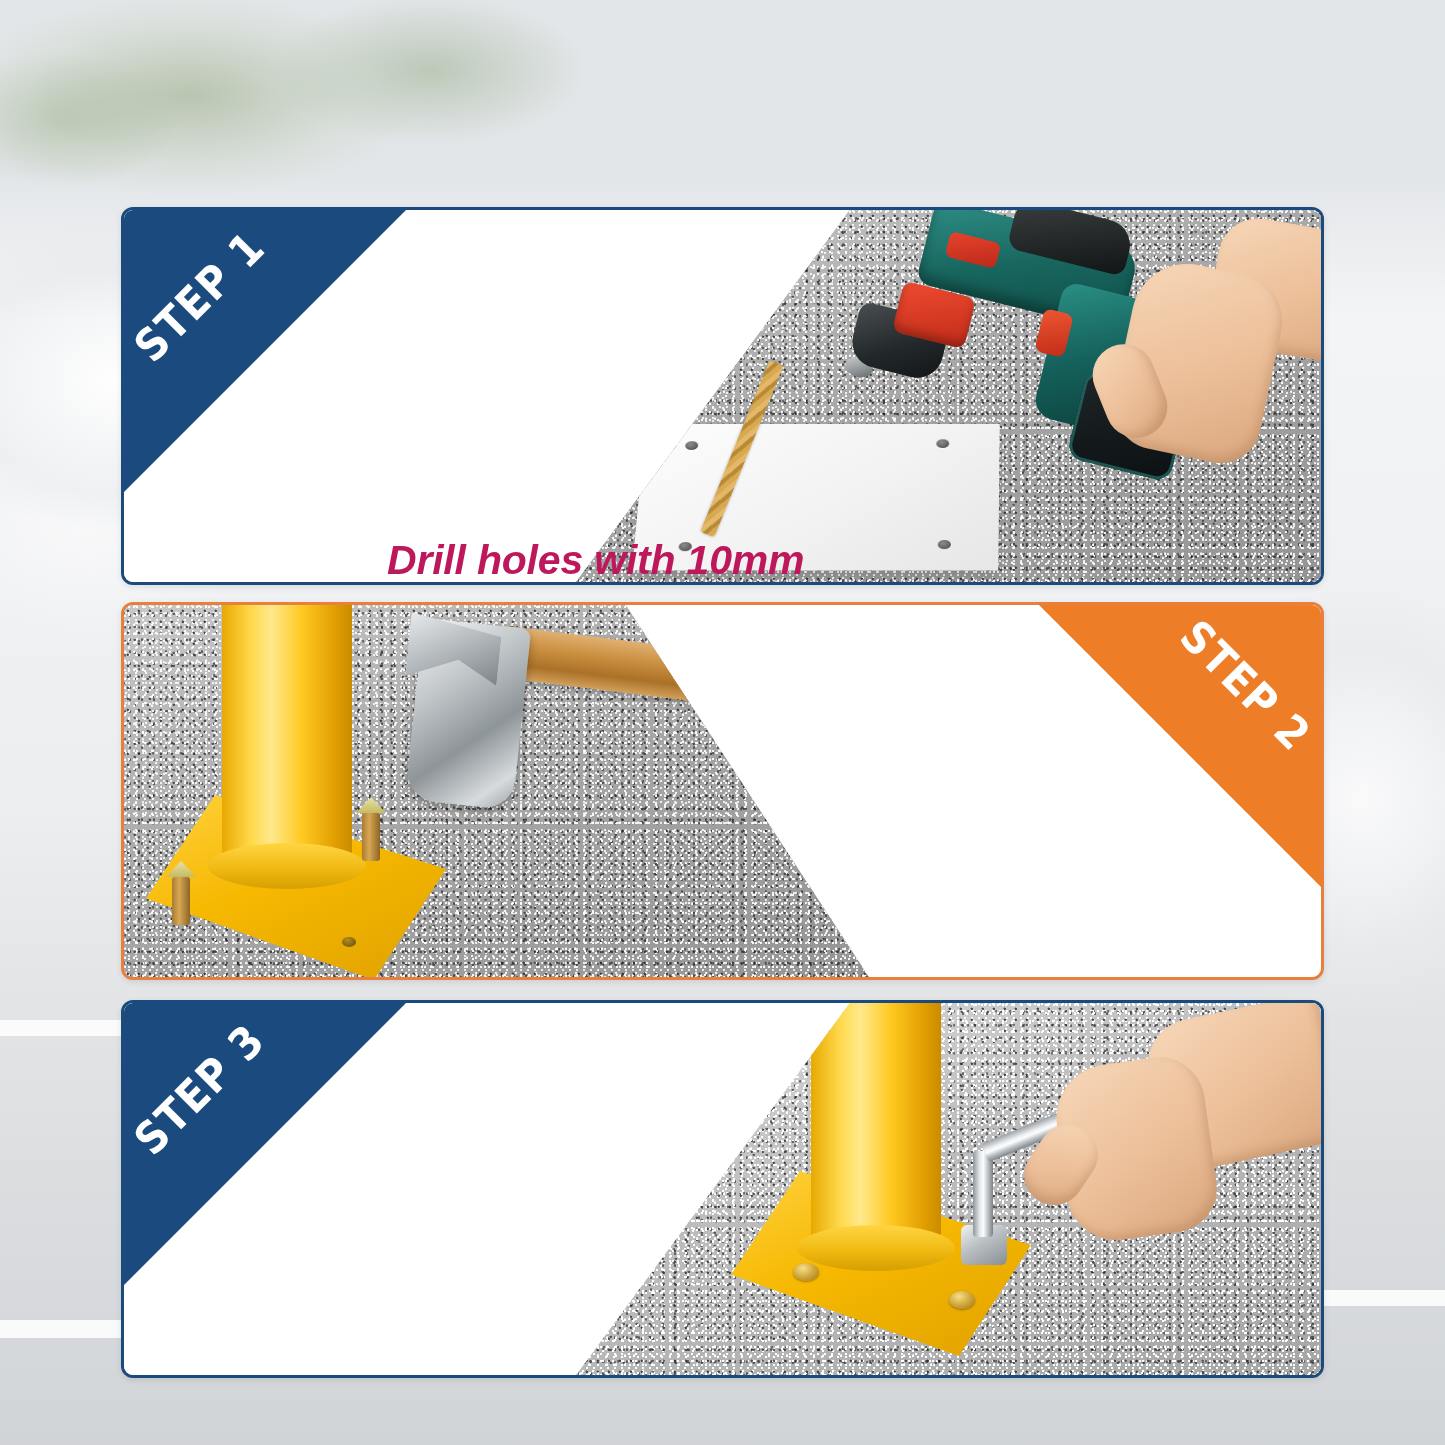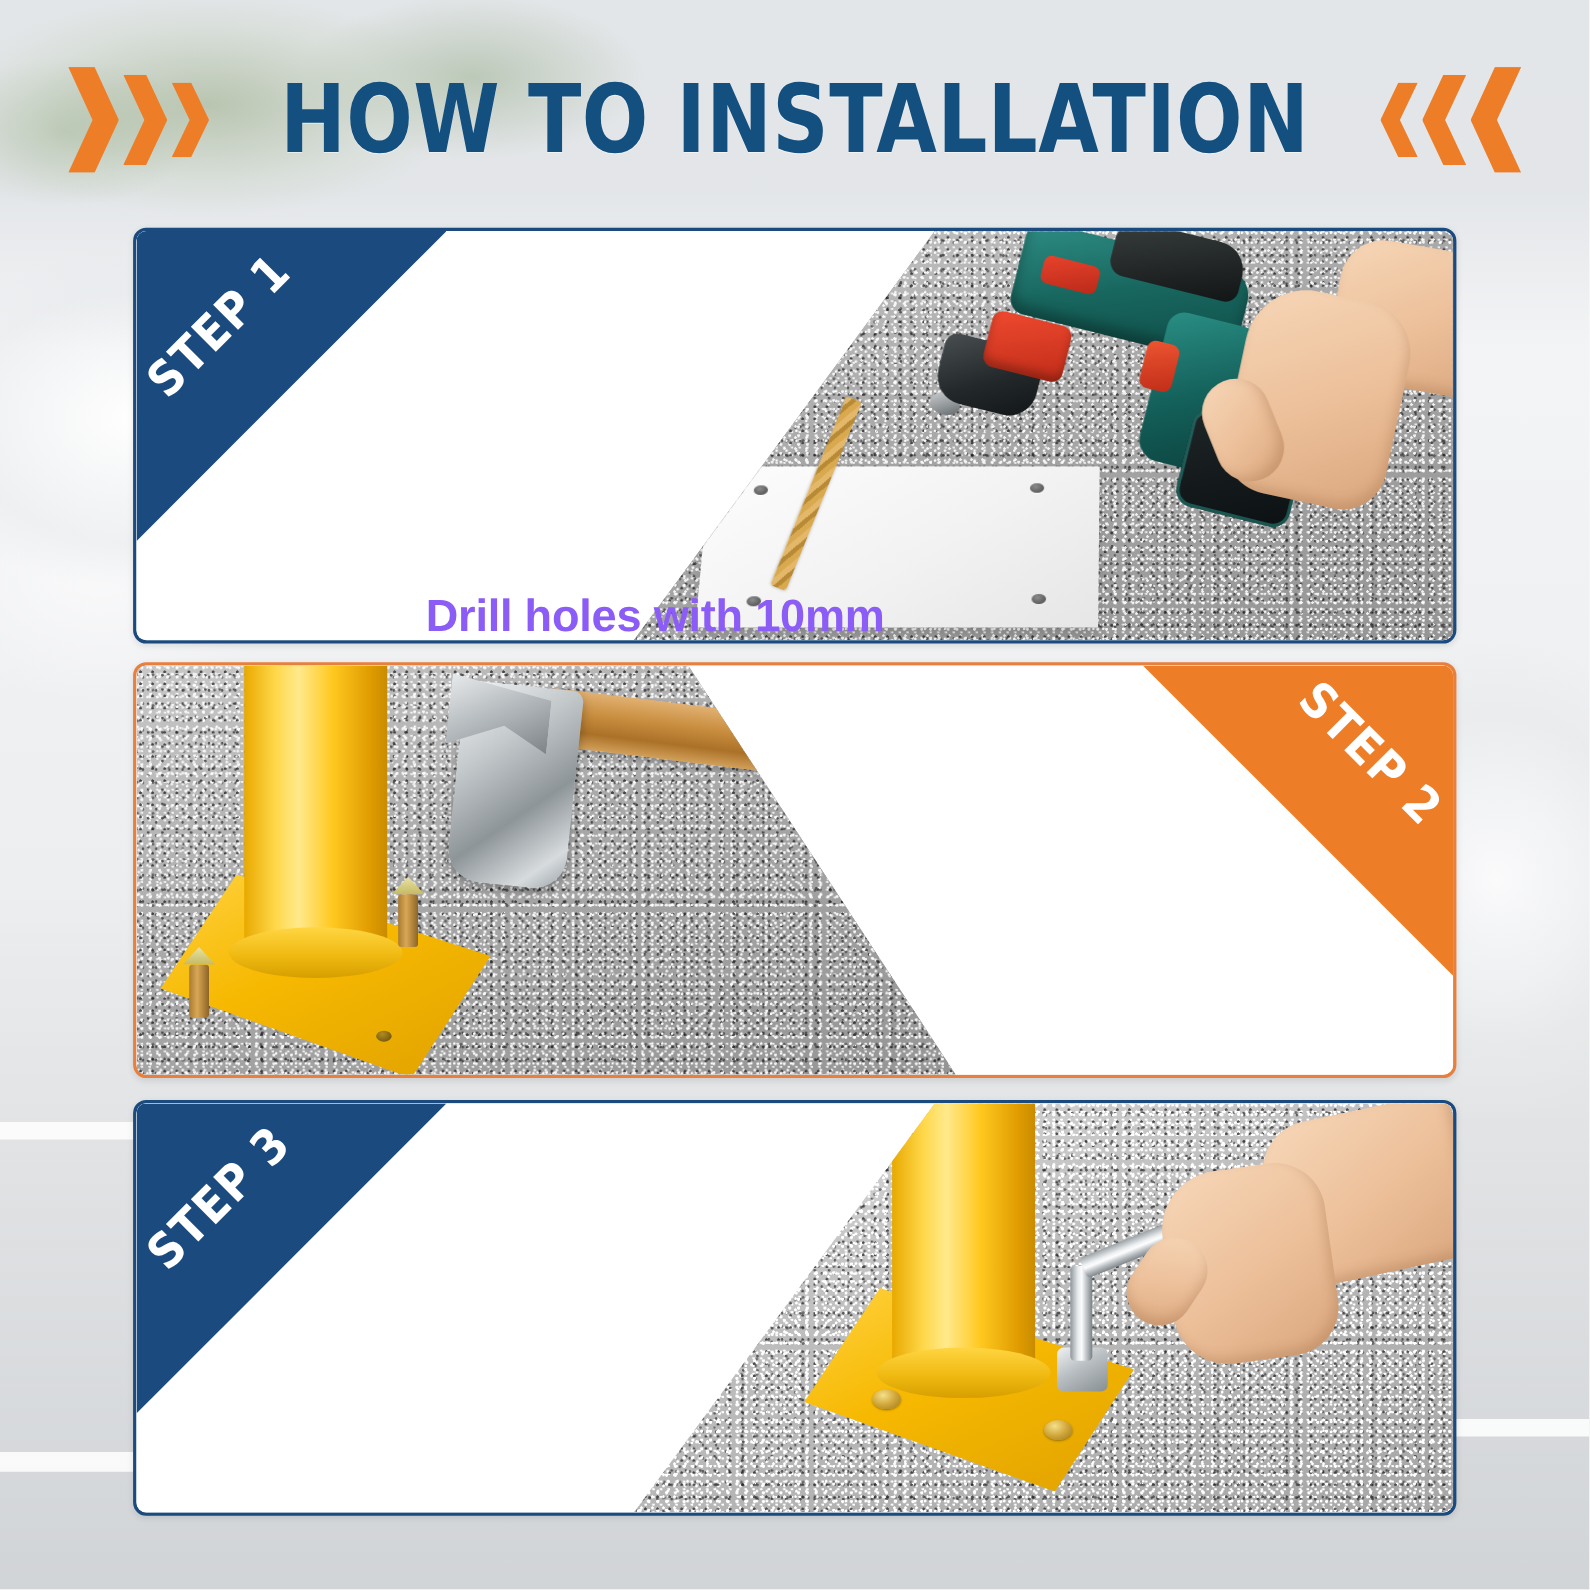--- a/index.html
+++ b/index.html
@@ -187,21 +187,21 @@
   }
 
   
   .step-text {
     position: absolute;
     font-size: 41px;
     font-weight: 700;
     line-height: 1.40;
     letter-spacing: -0.2px;
   }
-  .step-text.navy   { color: #8b5cf6; }
+  .step-text.navy   { color: #be185d; font-style: italic; }
 
   #text-1 { left: 263px; top: 322px; width: 470px; text-align: left; }
 
   
 
   
   .plate-white {
     position: absolute;
     left: 78px; top: 212px;
     width: 360px; height: 148px;
@@ -394,35 +394,20 @@
 </head>
 <body>
 
 <div class="page">
 
   <div class="bg-photo"></div>
   <div class="bg-stripe s1"></div>
   <div class="bg-stripe s2"></div>
   <div class="bg-stripe s3"></div>
 
-  <div class="header">
-    <div class="chevrons left-group">
-      <span class="chev right c-lg"></span>
-      <span class="chev right c-md"></span>
-      <span class="chev right c-sm"></span>
-    </div>
-
-    <div class="title">HOW TO INSTALLATION</div>
-
-    <div class="chevrons right-group">
-      <span class="chev left c-sm"></span>
-      <span class="chev left c-md"></span>
-      <span class="chev left c-lg"></span>
-    </div>
-  </div>
 
   <div class="card navy" id="card-1">
     <div class="card-inner">
 
       <div class="photo right-side">
         <div class="concrete"></div>
 
         <div class="plate-white">
           <span class="plate-hole" style="left:42px; top:18px;"></span>
           <span class="plate-hole" style="left:44px; top:120px;"></span>

